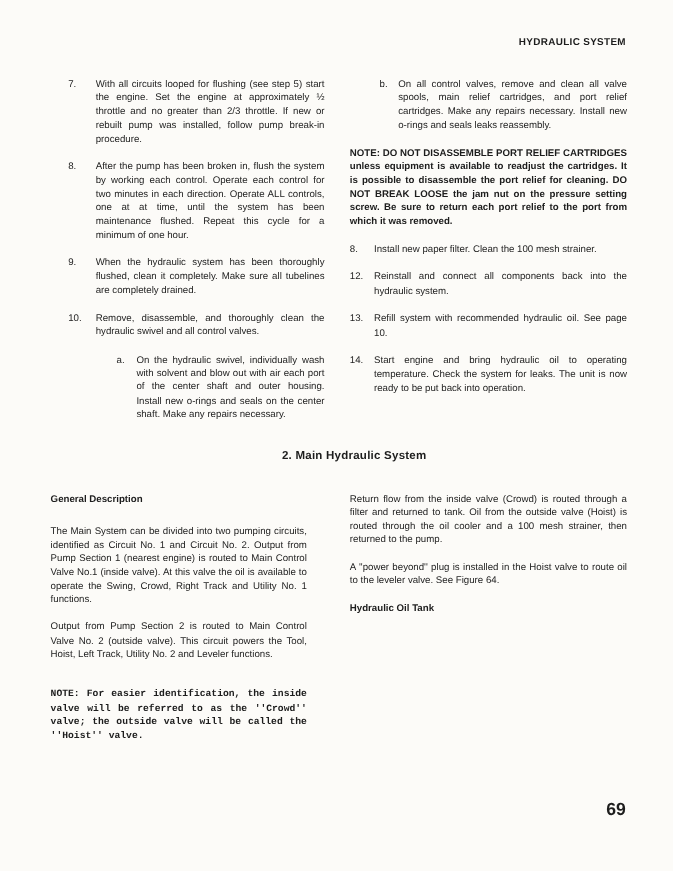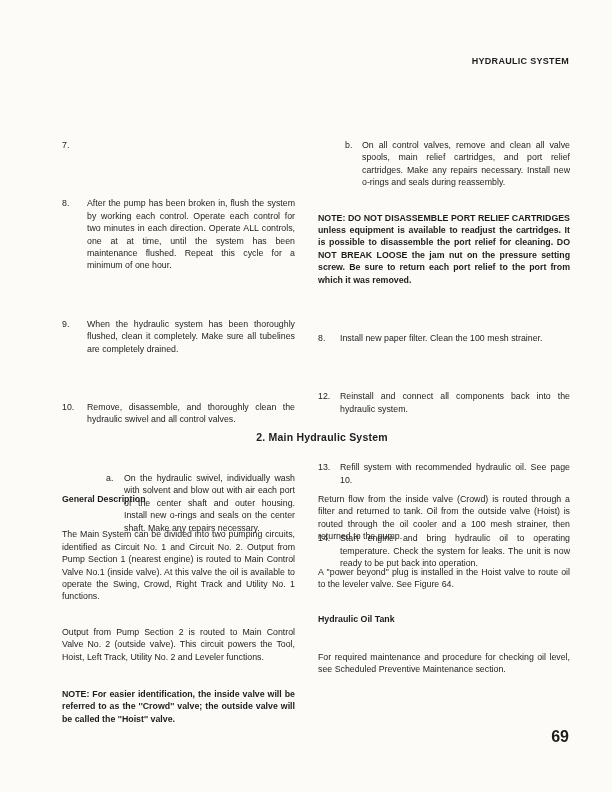--- a/index.html
+++ b/index.html
@@ -1,15 +1,15 @@
 <!DOCTYPE html>
 <html><head>
 <meta charset="utf-8">
 <style>
-  * { box-sizing: border-box; margin-top: 23px; }
+  * { box-sizing: border-box; }
   html, body { margin: 0; padding: 0; background: #e8e8e6; }
   .page {
     position: relative;
     width: 612px;
     height: 792px;
     margin: 0 auto;
     background: #fcfbf8;
     font-family: "Liberation Sans", sans-serif;
     color: #1d1d1d;
     overflow: hidden;
@@ -22,36 +22,36 @@
     font-weight: bold;
     letter-spacing: 0.3px;
   }
   .col {
     position: absolute;
     font-size: 8.8px;
     line-height: 12.4px;
   }
   .col-left-top  { left: 62px;  top: 70px;  width: 233px; }
   .col-right-top { left: 318px; top: 70px;  width: 252px; }
-  .col-left-bot  { left: 62px;  top: 447px; width: 233px; }
+  .col-left-bot  { left: 46px;  top: 447px; width: 233px; }
   .col-right-bot { left: 318px; top: 447px; width: 252px; }
 
   .step { display: flex; margin-bottom: 13px; }
   .step .num { flex: 0 0 25px; width: 25px; }
   .step .txt { flex: 1; text-align: justify; }
   .col-right-top .step .num { flex-basis: 22px; width: 22px; }
   .step.sub-a { margin-left: 44px; }
   .step.sub-a .num { flex-basis: 18px; width: 18px; }
   .step.sub-b { margin-left: 27px; }
   .step.sub-b .num { flex-basis: 17px; width: 17px; }
 
   .note { font-weight: bold; text-align: justify; margin-bottom: 13px; }
   .para { text-align: justify; margin-bottom: 12.4px; }
   .subhead { font-weight: bold; margin-bottom: 17px; }
-  .gap-top { margin-top: 25px; }
+  .gap-top { margin-top: 25px; font-family: Liberation Mono, monospace; }
 
   .section-heading {
     position: absolute;
     top: 408px;
     left: 16px;
     width: 100%;
     text-align: center;
     font-weight: bold;
     font-size: 10.5px;
     letter-spacing: 0.2px;
@@ -67,20 +67,21 @@
 </head>
 <body>
 
 <div class="page">
 
   <div class="header">HYDRAULIC SYSTEM</div>
 
   <div class="col col-left-top">
     <div class="step">
       <span class="num">7.</span>
+      <span class="txt">With all circuits looped for flushing (see step 5) start the engine. Set the engine at approximately ½ throttle and no greater than 2/3 throttle. If new or rebuilt pump was installed, follow pump break-in procedure.</span>
     </div>
     <div class="step">
       <span class="num">8.</span>
       <span class="txt">After the pump has been broken in, flush the system by working each control. Operate each control for two minutes in each direction. Operate ALL controls, one at at time, until the system has been maintenance flushed. Repeat this cycle for a minimum of one hour.</span>
     </div>
     <div class="step">
       <span class="num">9.</span>
       <span class="txt">When the hydraulic system has been thoroughly flushed, clean it completely. Make sure all tubelines are completely drained.</span>
     </div>
     <div class="step">
@@ -89,21 +90,21 @@
     </div>
     <div class="step sub-a">
       <span class="num">a.</span>
       <span class="txt">On the hydraulic swivel, individually wash with solvent and blow out with air each port of the center shaft and outer housing. Install new o-rings and seals on the center shaft. Make any repairs necessary.</span>
     </div>
   </div>
 
   <div class="col col-right-top">
     <div class="step sub-b">
       <span class="num">b.</span>
-      <span class="txt">On all control valves, remove and clean all valve spools, main relief cartridges, and port relief cartridges. Make any repairs necessary. Install new o-rings and seals during reassembly.</span>
+      <span class="txt">On all control valves, remove and clean all valve spools, main relief cartridges, and port relief cartridges. Make any repairs necessary. Install new o-rings and seals leaks reassembly.</span>
     </div>
     <div class="note">NOTE: DO NOT DISASSEMBLE PORT RELIEF CARTRIDGES unless equipment is available to readjust the cartridges. It is possible to disassemble the port relief for cleaning. DO NOT BREAK LOOSE the jam nut on the pressure setting screw. Be sure to return each port relief to the port from which it was removed.</div>
     <div class="step">
       <span class="num">8.</span>
       <span class="txt">Install new paper filter. Clean the 100 mesh strainer.</span>
     </div>
     <div class="step">
       <span class="num">12.</span>
       <span class="txt">Reinstall and connect all components back into the hydraulic system.</span>
     </div>
@@ -123,18 +124,17 @@
     <div class="subhead">General Description</div>
     <div class="para">The Main System can be divided into two pumping circuits, identified as Circuit No. 1 and Circuit No. 2. Output from Pump Section 1 (nearest engine) is routed to Main Control Valve No.1 (inside valve). At this valve the oil is available to operate the Swing, Crowd, Right Track and Utility No. 1 functions.</div>
     <div class="para">Output from Pump Section 2 is routed to Main Control Valve No. 2 (outside valve). This circuit powers the Tool, Hoist, Left Track, Utility No. 2 and Leveler functions.</div>
     <div class="note gap-top">NOTE: For easier identification, the inside valve will be referred to as the ''Crowd'' valve; the outside valve will be called the ''Hoist'' valve.</div>
   </div>
 
   <div class="col col-right-bot">
     <div class="para">Return flow from the inside valve (Crowd) is routed through a filter and returned to tank. Oil from the outside valve (Hoist) is routed through the oil cooler and a 100 mesh strainer, then returned to the pump.</div>
     <div class="para">A ''power beyond'' plug is installed in the Hoist valve to route oil to the leveler valve. See Figure 64.</div>
     <div class="subhead">Hydraulic Oil Tank</div>
-    <div class="para gap-top">For required maintenance and procedure for checking oil level, see Scheduled Preventive Maintenance section.</div>
   </div>
 
   <div class="page-number">69</div>
 
 </div>
 
 </body></html>

